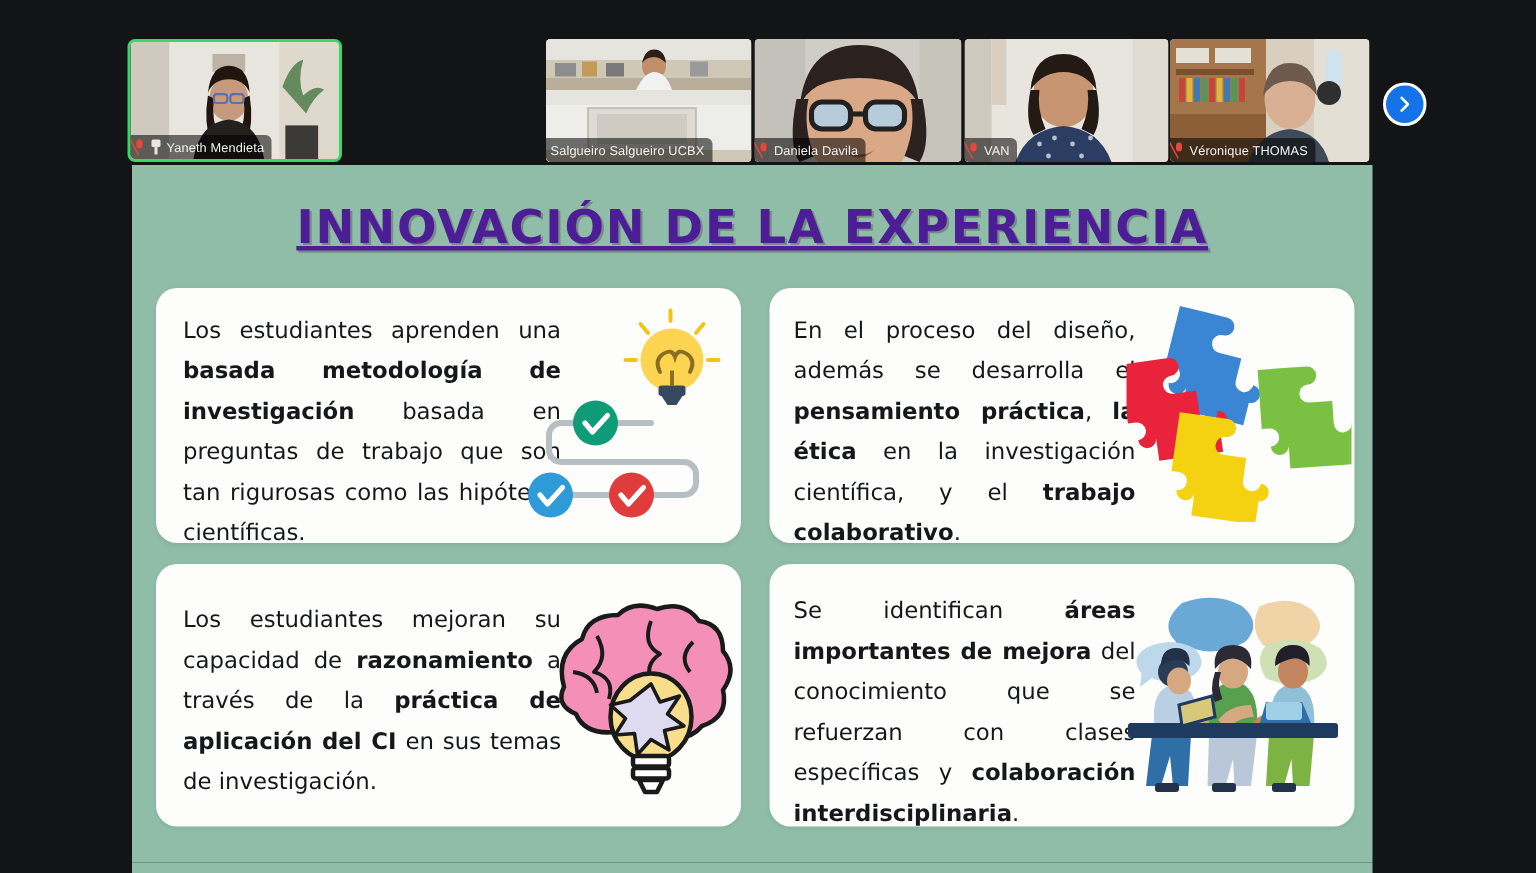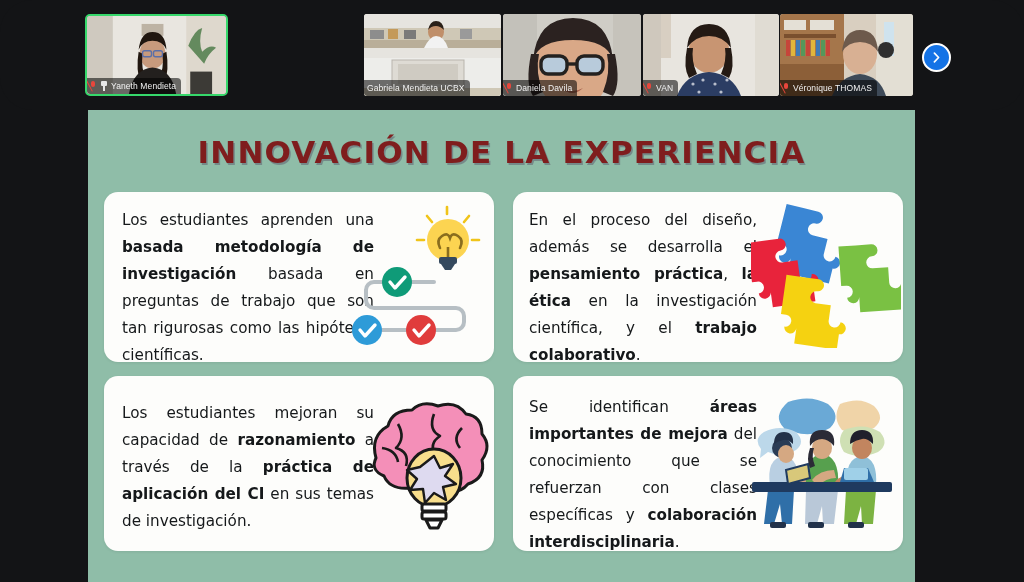--- a/index.html
+++ b/index.html
@@ -5,21 +5,21 @@
   * { margin:0; padding:0; box-sizing:border-box; }
   html,body { width:1024px; height:582px; overflow:hidden; }
   body {
     background:#131416;
     font-family:"Liberation Sans", sans-serif;
     position:relative;
   }
 
   
   #video-strip {
-    position:absolute; left:0; top:0; width:1024px; height:110px;
+    position:absolute; left:0; top:12px; width:1024px; height:110px;
     background:#131416;
     border-radius:32px;
   }
   .vtile {
     position:absolute; top:14px; height:82px; overflow:hidden;
     background:#2a2a2c; border-radius:3px;
   }
   .vtile.active { border:2px solid #36d86b; border-radius:5px; }
   .vimg { position:absolute; inset:0; }
   .vname {
@@ -61,22 +61,23 @@
   
   #slide {
     position:absolute; left:88px; top:110px; width:827px; height:465px;
     background:#8fbda8; overflow:hidden;
   }
   #slide-title {
     position:absolute; left:0; top:24px; width:100%;
     text-align:center;
     font-family:"DejaVu Sans", sans-serif;
     font-size:31px; font-weight:bold; letter-spacing:1.2px;
-    color:#7f1d1d;
+    color:#4c1d95;
     text-shadow:1.5px 1.5px 0 rgba(60,20,65,0.30);
+    text-decoration:underline;
   }
 
   .card {
     position:absolute; background:#fdfdfb; border-radius:14px;
     box-shadow:0 1px 3px rgba(0,0,0,.08);
     overflow:hidden;
   }
   #card-1 { left:16px;  top:82px;  width:390px; height:170px; }
   #card-2 { left:425px; top:82px;  width:390px; height:170px; }
   #card-3 { left:16px;  top:266px; width:390px; height:175px;padding-left:35px; }
@@ -152,21 +153,21 @@
       <rect x="0" y="26" width="137" height="8" fill="#b9ae99"></rect>
       <ellipse cx="72" cy="18" rx="8" ry="9" fill="#c08f6a"></ellipse>
       <path d="M64 16 q2 -9 8 -9 q7 0 8 9 q-4 -4 -8 -4 q-5 0 -8 4z" fill="#2a2018"></path>
       <path d="M60 34 q6 -12 12 -12 q8 0 12 12z" fill="#f2f2f2"></path>
       <rect x="0" y="44" width="137" height="38" fill="#ededea"></rect>
       <rect x="28" y="46" width="72" height="28" fill="#dedbd4" stroke="#b9b5ad"></rect>
       <rect x="34" y="50" width="60" height="20" fill="#cfcbc2"></rect>
       <rect x="0" y="74" width="137" height="8" fill="#cfc8b6"></rect>
     </svg>
     <div class="vname">
-      <span>Gabriela Mendieta UCBX</span>
+      <span>Salgueiro Salgueiro UCBX</span>
     </div>
   </div>
 
   <div class="vtile" style="left:503px; width:138px;padding-left:40px;">
     <svg class="vimg" viewBox="0 0 138 82" preserveAspectRatio="none">
       <rect width="138" height="82" fill="#cfcdc6"></rect>
       <rect x="0" y="0" width="34" height="82" fill="#c3c1ba"></rect>
       <rect x="110" y="0" width="28" height="82" fill="#c6c3bb"></rect>
       <ellipse cx="70" cy="52" rx="38" ry="44" fill="#d9a887"></ellipse>
       <path d="M30 46 q4 -42 40 -42 q36 0 40 42 q-6 -20 -40 -20 q-34 0 -40 20z" fill="#2b2220"></path>

